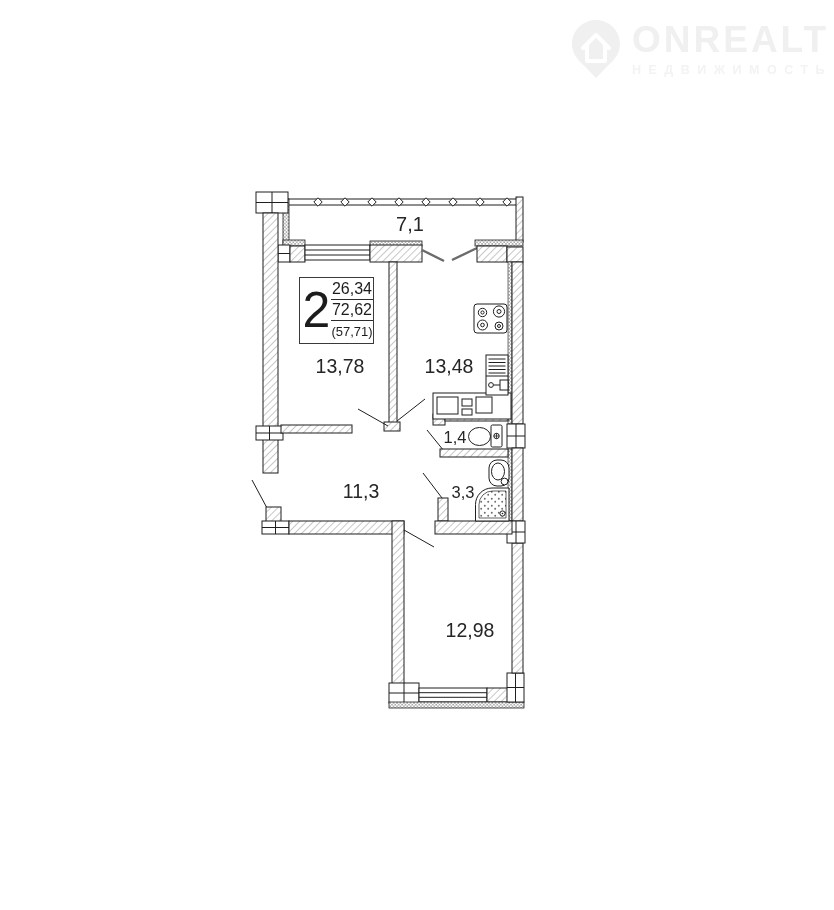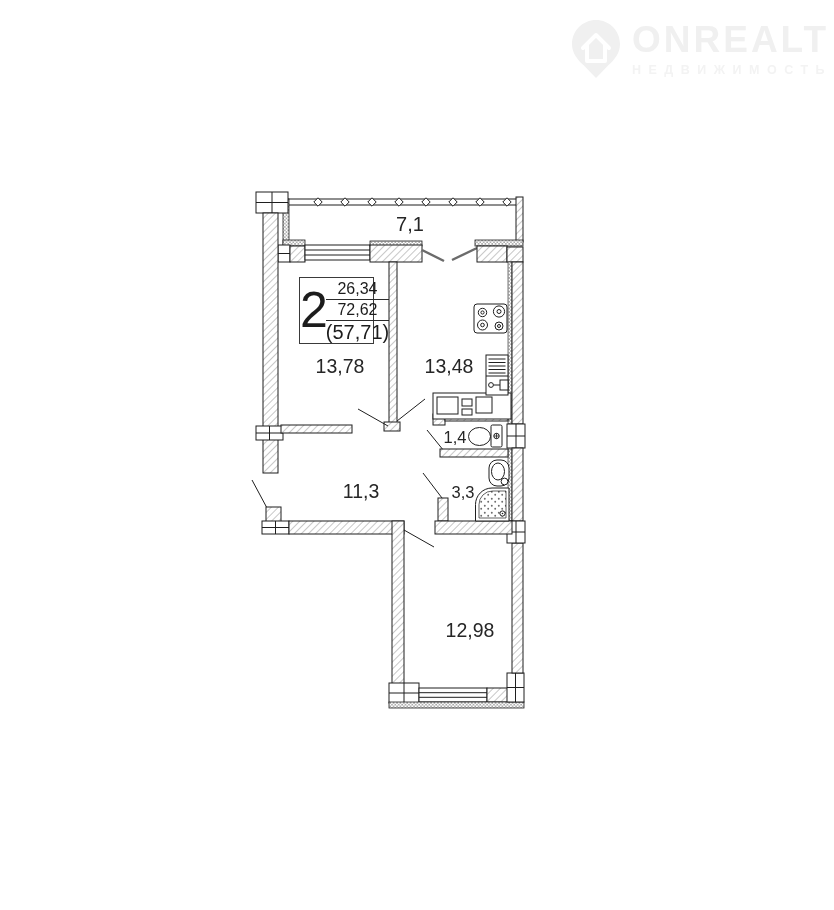--- a/index.html
+++ b/index.html
@@ -11,21 +11,21 @@
   .lbl-xl{font-size:20px;}
   .lbl-sm{font-size:16.5px;}
   
   .info-box{position:absolute;left:299px;top:277px;width:73px;height:65px;
             border:1px solid #3a3a3a;display:flex;background:#fff;color:#1c1c1c;}
   .ib-num{width:31px;font-size:50px;line-height:64px;text-align:center;
           font-weight:400;letter-spacing:-2px;}
   .ib-col{flex:1;display:flex;flex-direction:column;justify-content:center;padding-right:0;}
   .ib-row{font-size:16px;line-height:20px;text-align:center;white-space:nowrap;}
   .ib-row.b{border-bottom:1.4px solid #2b2b2b;}
-  .ib-row.last{font-size:20px;line-height:22px;}
+  .ib-row.last{font-size:13px;line-height:22px;}
   
   .wm{position:absolute;left:570px;top:18px;display:flex;align-items:center;gap:10px;}
   .wm-title{font-size:37px;font-weight:bold;color:#f0f0f0;letter-spacing:3px;line-height:1;}
   .wm-sub{font-size:12.5px;font-weight:bold;color:#f3f3f3;letter-spacing:7.5px;margin-top:5px;}
 </style>
 </head>
 <body>
 
 <div class="stage">
 

